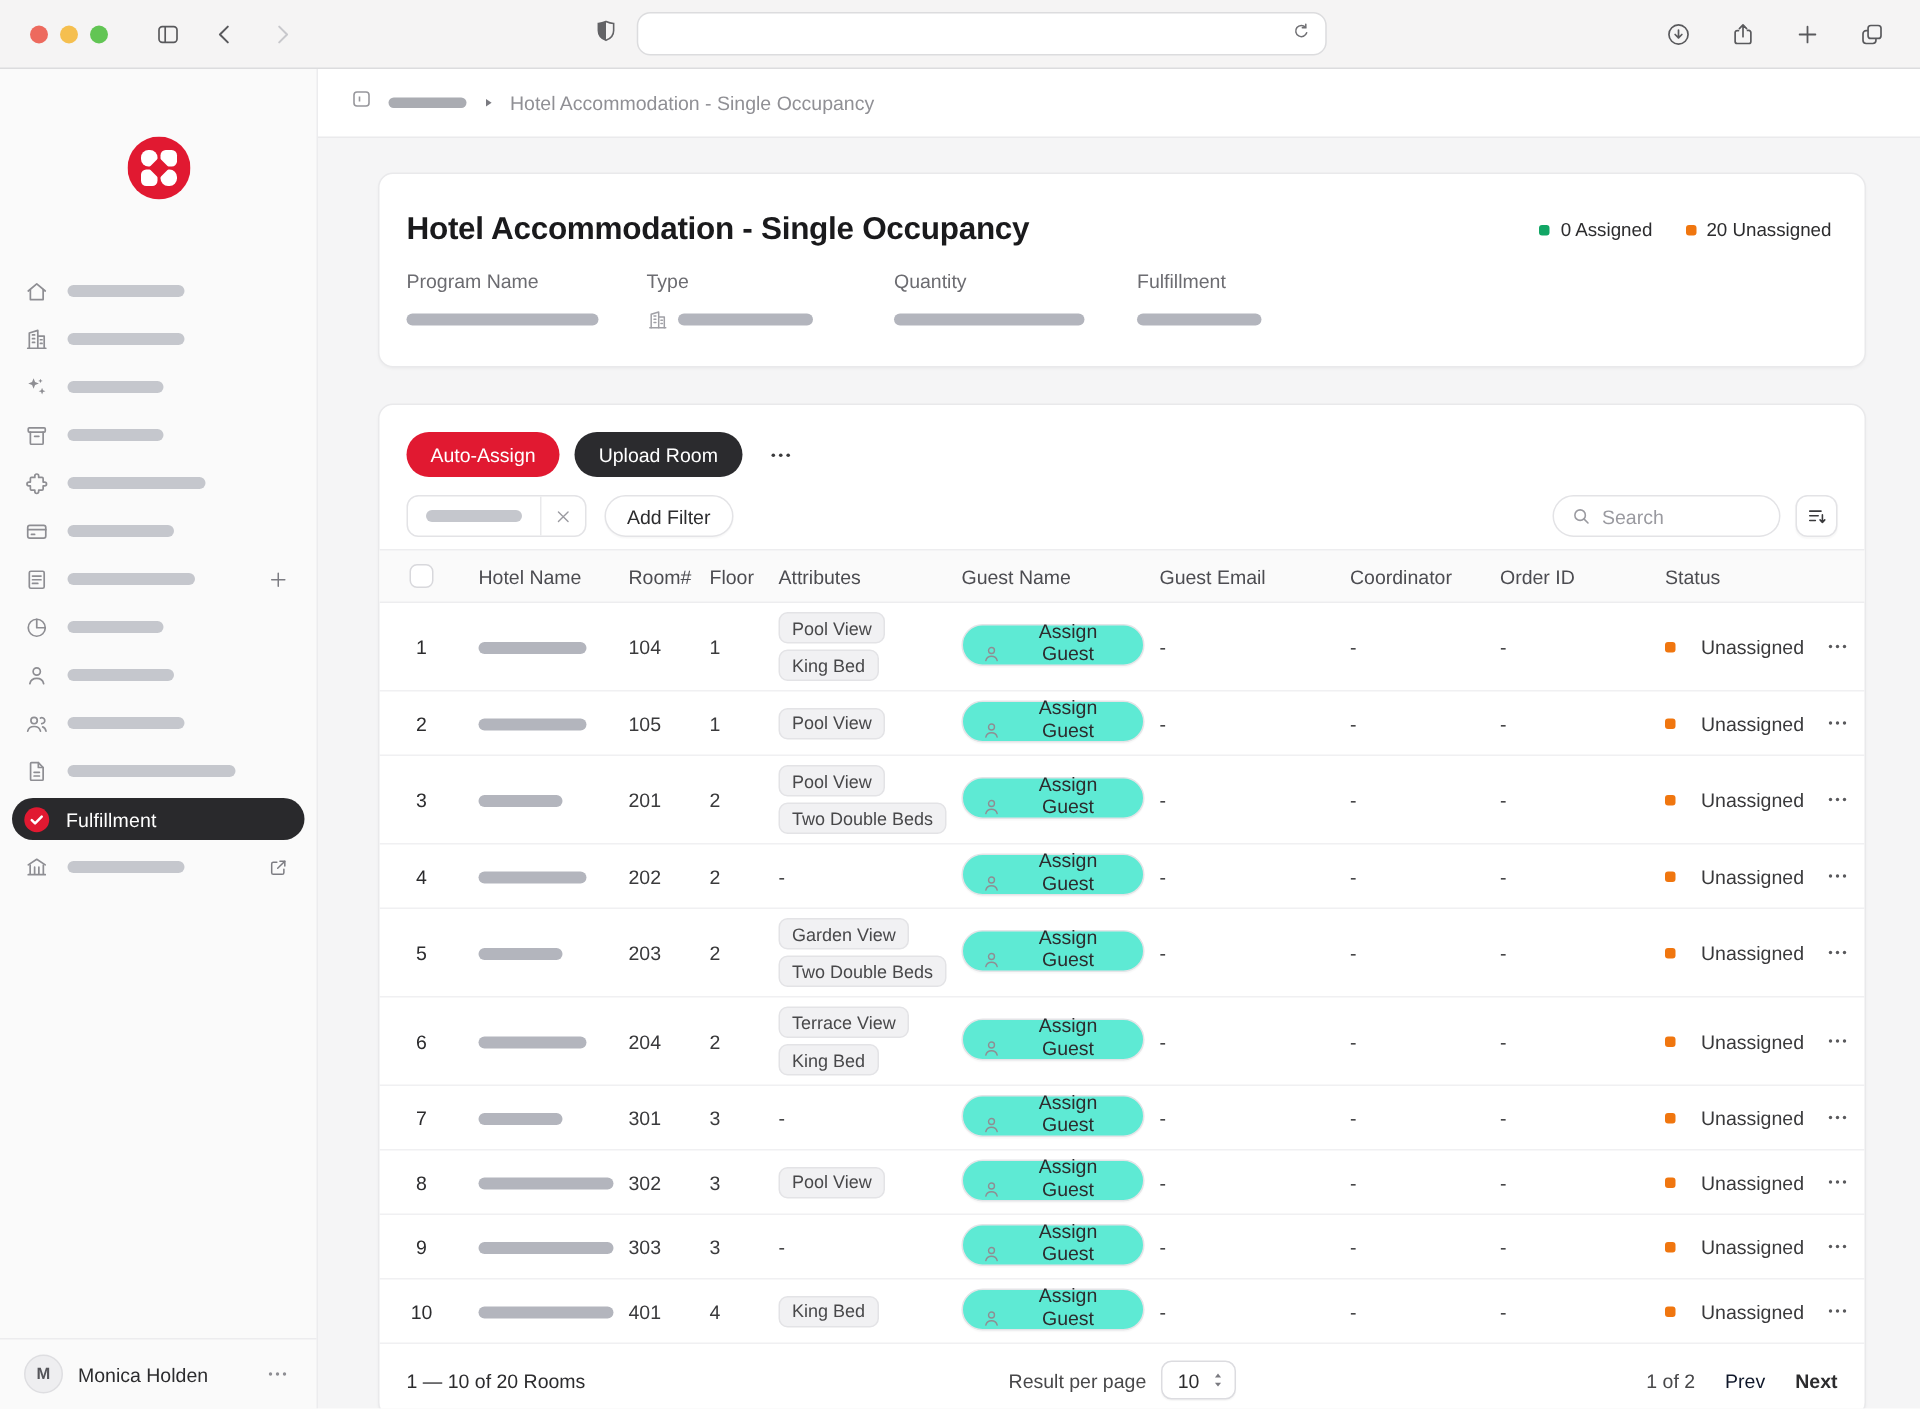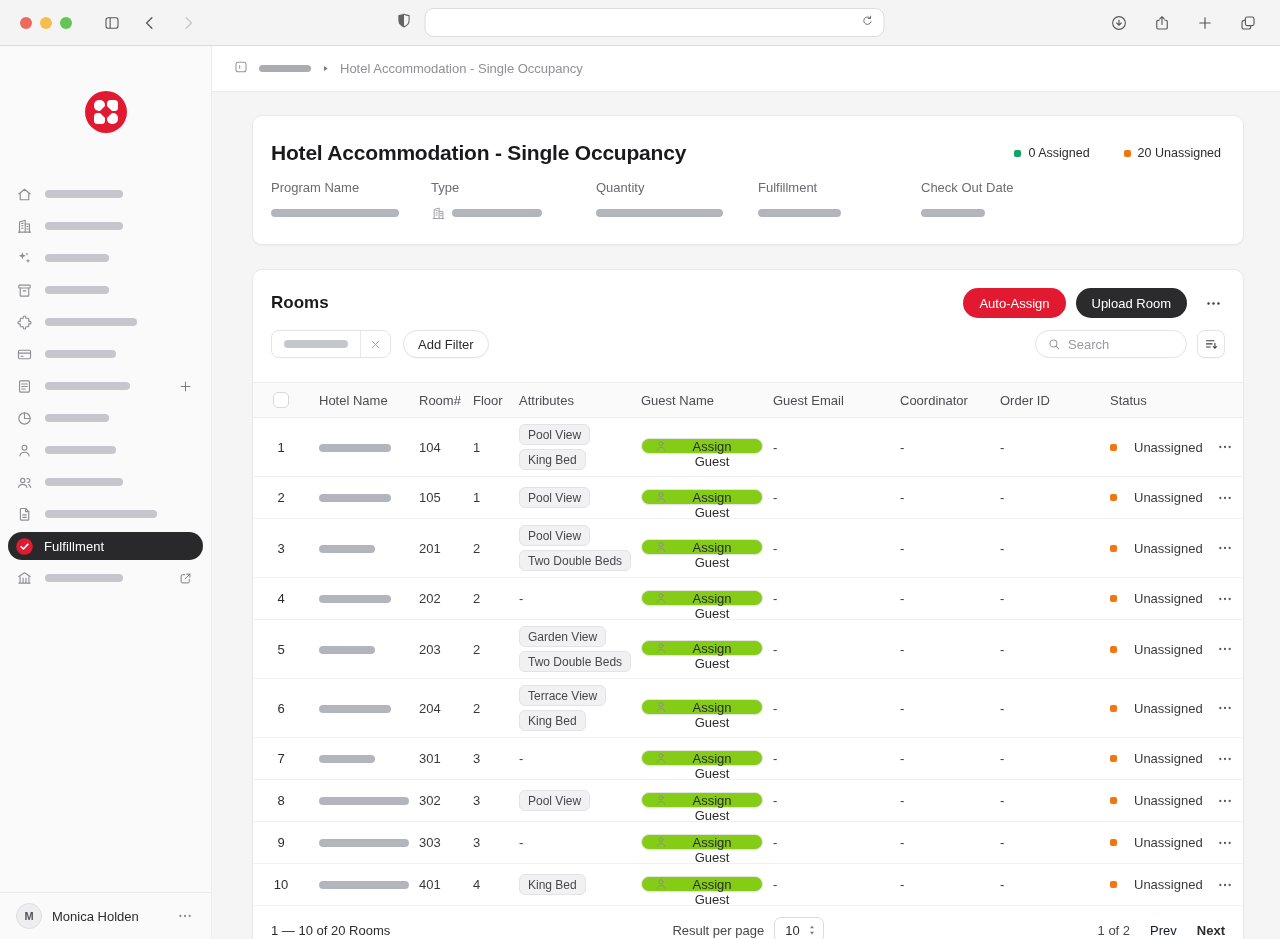--- a/index.html
+++ b/index.html
@@ -61,21 +61,21 @@
   .crumb-arrow{width:9px;height:9px;color:#7a7a80}
   .crumb-current{font-size:13px;color:#909095}
 
   .scroll-area{flex:1;overflow:hidden;padding:23px 36px 0 40px}
   .card{background:#fff;border:1px solid #e9e9eb;border-radius:10px;box-shadow:0 1px 2px rgba(20,20,25,.04)}
 
   
   .overview-card{padding:22px 22px 24px 18px;margin-bottom:24px}
   .overview-head{display:flex;align-items:center;justify-content:space-between}
   .page-title{font-size:21px;font-weight:600;color:#1a1a1c;letter-spacing:-.2px;line-height:30px}
-  .badges{display:flex;gap:34px;align-items:flex-start}
+  .badges{display:flex;gap:22px;align-items:flex-start}
   .badge{display:flex;align-items:center;gap:7px;font-size:12.5px;font-weight:500;color:#2c2c2e}
   .badge-dot{width:7px;height:7px;border-radius:2px;flex:none}
   .fields{display:grid;grid-template-columns:160px 165px 162px 163px 158px 1fr;margin-top:12px}
   .field-label{font-size:13px;color:#6c6c71}
   .field-value{margin-top:11px;display:flex;align-items:center;gap:6px;height:14px}
   .field-value .icon{width:15px;height:15px;color:#a0a0a6}
 
   
   .rooms-card{display:flex;flex-direction:column}
   .rooms-head{display:flex;align-items:center;padding:18px 18px 0 18px;height:48px}
@@ -96,33 +96,33 @@
   .filter-spacer{flex:1}
   .search-box{width:152px;height:28px;border:1px solid #e3e3e6;border-radius:14px;background:#fff;
     display:flex;align-items:center;gap:7px;padding:0 11px}
   .search-box .icon{width:14px;height:14px;color:#9a9aa0}
   .search-input{border:none;outline:none;width:100%;font-size:13px;color:#2c2c2e;background:transparent}
   .search-input::placeholder{color:#9a9aa0}
   .sort-btn{width:28px;height:28px;margin-left:10px;border:1px solid #e3e3e6;border-radius:8px;background:#fff;
     display:flex;align-items:center;justify-content:center;box-shadow:0 1px 1px rgba(0,0,0,.03)}
   .sort-btn .icon{width:15px;height:15px;color:#3a3a3c}
 
-  .table{margin-top:24px}
+  .table{margin-top:8px}
   .thead,.trow{display:grid;grid-template-columns:56px 100px 54px 46px 122px 132px 127px 100px 110px 1fr 44px;align-items:center}
   .thead{height:36px;background:#fafafa;border-top:1px solid #ededef;border-bottom:1px solid #ededef}
   .th{font-size:13px;color:#4c4c51;font-weight:500;padding-left:10px}
   .th-check{padding:0;display:flex;justify-content:center}
   .checkbox{width:16px;height:16px;border:1.5px solid #d8d8dc;border-radius:5px;background:#fff}
   .trow{min-height:42px;padding:6px 0;border-bottom:1px solid #f0f0f2;font-size:13px;color:#3a3a3c}
   .cell{padding-left:10px}
   .cell-index{padding:0;text-align:center;color:#2c2c2e}
   .cell-attrs{display:flex;flex-direction:column;align-items:flex-start;gap:4px}
   .tag{font-size:12px;line-height:14px;color:#48484a;background:#f1f1f3;border:1px solid #e3e3e6;border-radius:6px;
     padding:2.5px 8px;white-space:nowrap}
-  .assign-btn{height:16px;border-radius:14px;border:1px solid #e4e4e7;background:#84cc16;display:inline-flex;align-items:flex-start;
+  .assign-btn{height:28px;border-radius:14px;border:1px solid #e4e4e7;background:#5eead4;display:inline-flex;align-items:flex-end;
     gap:6px;font-size:13px;color:#2c2c2e;padding:0 12px;box-shadow:0 1px 1px rgba(0,0,0,.03)}
   .assign-btn .icon{width:14px;height:14px;color:#8e8e93}
   .cell-status{display:flex;align-items:center;gap:17px}
   .status-dot{width:7px;height:7px;border-radius:2px;flex:none}
   .cell-actions{padding:0;display:flex;justify-content:center}
   .row-menu{width:22px;height:22px;display:flex;align-items:center;justify-content:center}
   .row-menu .icon{width:16px;height:16px;color:#59595c}
 
   .tfooter{display:flex;align-items:center;height:48px;padding:0 18px;font-size:13px;color:#2c2c2e}
   .tf-left{flex:1}
@@ -450,32 +450,25 @@
      <div class="field-value">
                 <span class="redact-bar dark" style="width:127px"></span>
               </div>
    </div>
             <div class="field">
      <div class="field-label">Fulfillment</div>
      <div class="field-value">
                 <span class="redact-bar dark" style="width:83px"></span>
               </div>
    </div>
-            <div class="field">
-     <div class="field-label">Check Out Date</div>
-     <div class="field-value">
-                <span class="redact-bar dark" style="width:64px"></span>
-              </div>
-   </div>
           </div>
       </section>
 
       <section class="card rooms-card">
         <div class="rooms-head">
-          <h2 class="rooms-title">Rooms</h2>
           <button class="btn btn-danger">Auto-Assign</button>
           <button class="btn btn-dark">Upload Room</button>
           <button class="more-btn">
             <span class="icon">
                 <svg viewBox="0 0 24 24" fill="currentColor">
                   <circle cx="5" cy="12" r="1.7"></circle>
                   <circle cx="12" cy="12" r="1.7"></circle>
                   <circle cx="19" cy="12" r="1.7"></circle>
                 </svg>
               </span>

